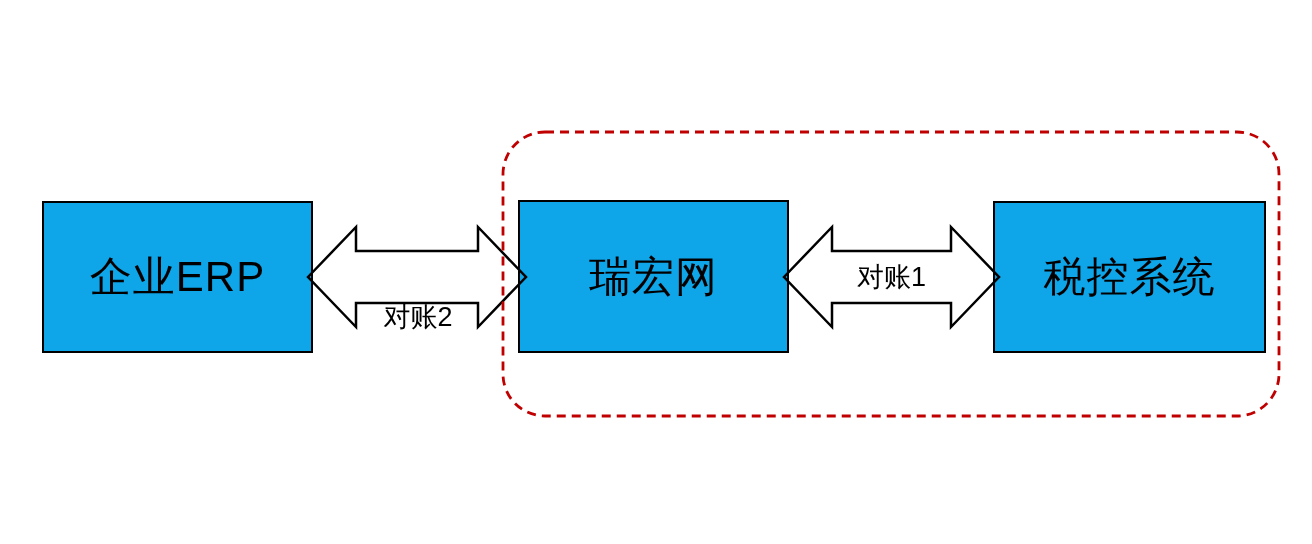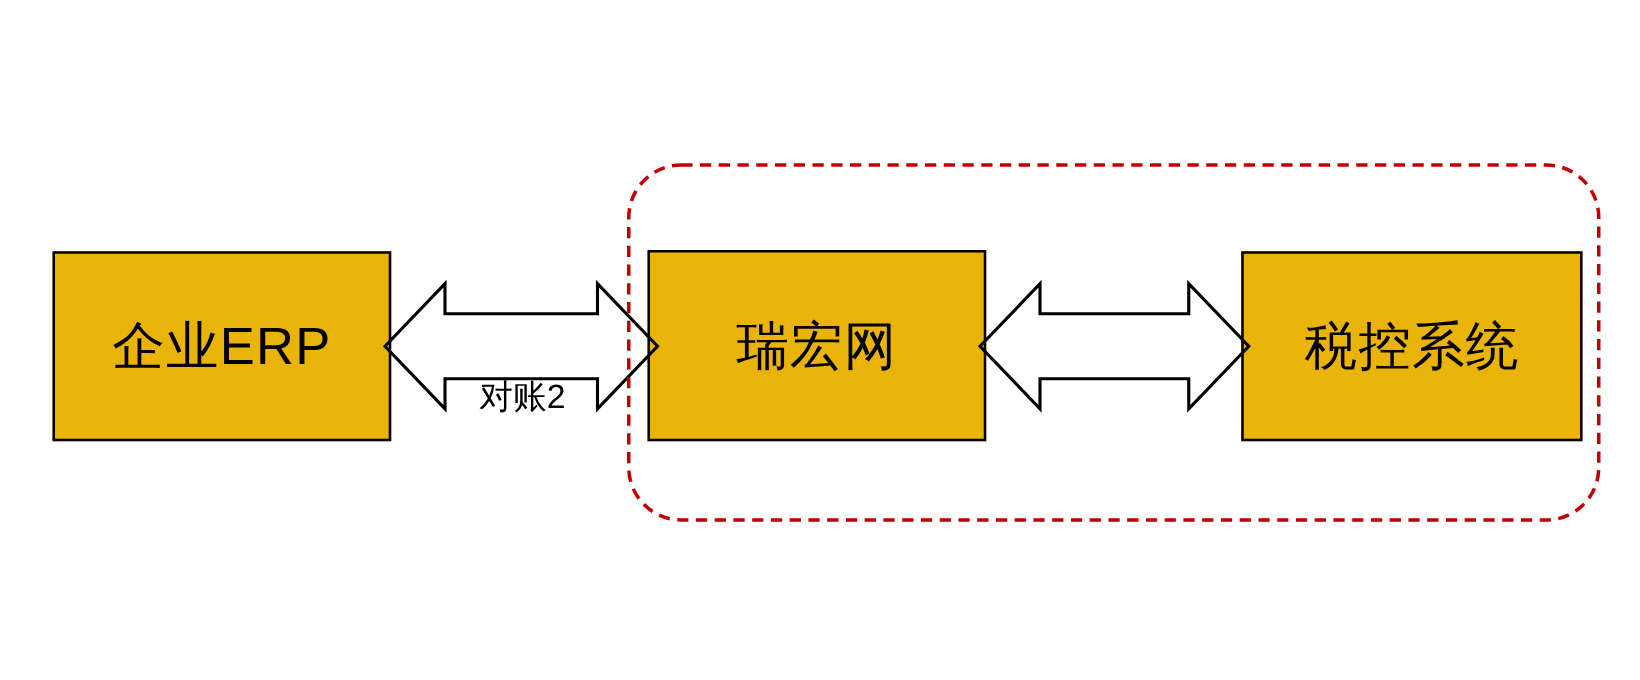--- a/index.html
+++ b/index.html
@@ -10,21 +10,21 @@
   .canvas {
     position: relative;
     width: 1312px;
     height: 544px;
     background: #ffffff;
     overflow: hidden;
     font-family: "Liberation Sans", "DejaVu Sans", sans-serif;
   }
   .node {
     position: absolute;
-    background: #eab308;
+    background: #0ea5e9;
     border: 2.5px solid #000000;
     box-sizing: border-box;
     display: flex;
     align-items: center;
     justify-content: center;
     z-index: 1;
   }
   .node-label {
     font-size: 42px;
     color: #000000;
@@ -80,14 +80,15 @@
   </div>
 
   <svg class="overlay" viewBox="0 0 1312 544" aria-hidden="true">
     <polygon class="double-arrow" points="308,277 356,227 356,251 478,251 478,227 526,277 478,327 478,303 356,303 356,327"></polygon>
     <polygon class="double-arrow" points="784,277 832,227 832,251 951,251 951,227 999,277 951,327 951,303 832,303 832,327"></polygon>
     <rect class="boundary" x="503" y="132" width="776" height="284" rx="42" ry="42"></rect>
   </svg>
 
   <div class="arrow-label" style="left:310px; top:251px; width:216px; height:52px;margin-top:40px;">对账2</div>
 
+  <div class="arrow-label" style="left:784px; top:251px; width:215px; height:52px;">对账1</div>
 
 </div>
 
 </body></html>

